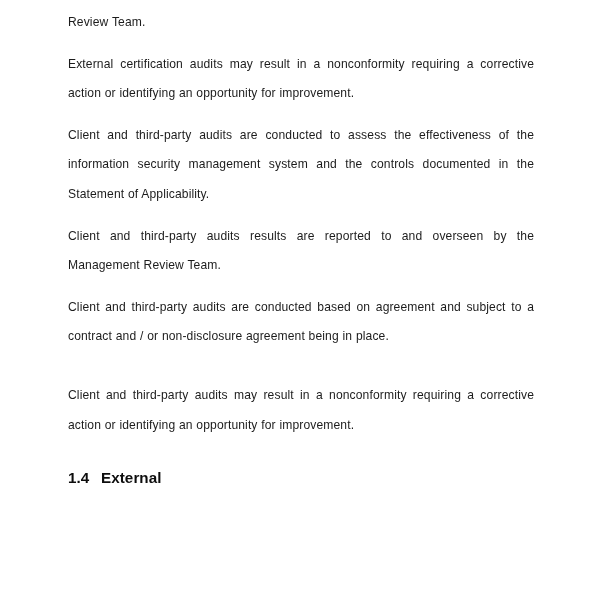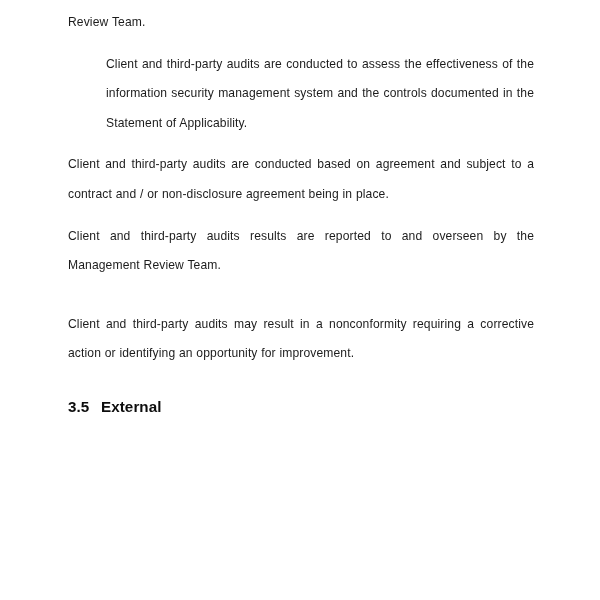--- a/index.html
+++ b/index.html
@@ -69,44 +69,45 @@
   }
   .h2 .num {
     display: inline-block;
     min-width: 33px;
   }
 
   
   .blk-review      { margin-top: 8px; }
   .blk-external    { margin-top: 12px; }
   .blk-h343        { margin-top: 17px; }
-  .blk-client1     { margin-top: 12px; margin-left: 38px; }
+  .blk-client1     { margin-top: 12px; }
   .blk-client2     { margin-top: 12px; }
   .blk-client3     { margin-top: 12px; }
   .blk-client4     { margin-top: 29px; }
   .blk-h35         { margin-top: 23px; }
   .blk-incident    { margin-top: 18px; }
 </style>
 </head>
 <body>
 
 <div class="page">
   <div class="content">
 
     <p class="para blk-review">Review Team.</p>
 
+    <p class="para blk-external">External certification audits may result in a nonconformity requiring a corrective action or identifying an opportunity for improvement.</p>
 
 
     <p class="para blk-client1">Client and third-party audits are conducted to assess the effectiveness of the information security management system and the controls documented in the Statement of Applicability.</p>
 
+    <p class="para blk-client3">Client and third-party audits results are reported to and overseen by the Management Review Team.</p>
+
     <p class="para blk-client2">Client and third-party audits are conducted based on agreement and subject to a contract and / or non-disclosure agreement being in place.</p>
-
-    <p class="para blk-client3">Client and third-party audits results are reported to and overseen by the Management Review Team.</p>
 
     <p class="para blk-client4">Client and third-party audits may result in a nonconformity requiring a corrective action or identifying an opportunity for improvement.</p>
 
     <h2 class="h2 blk-h35">
-      <span class="num">3.5</span><span>External</span>
+      <span class="num">1.4</span><span>External</span>
     </h2>
 
 
   </div>
 </div>
 
 </body></html>

